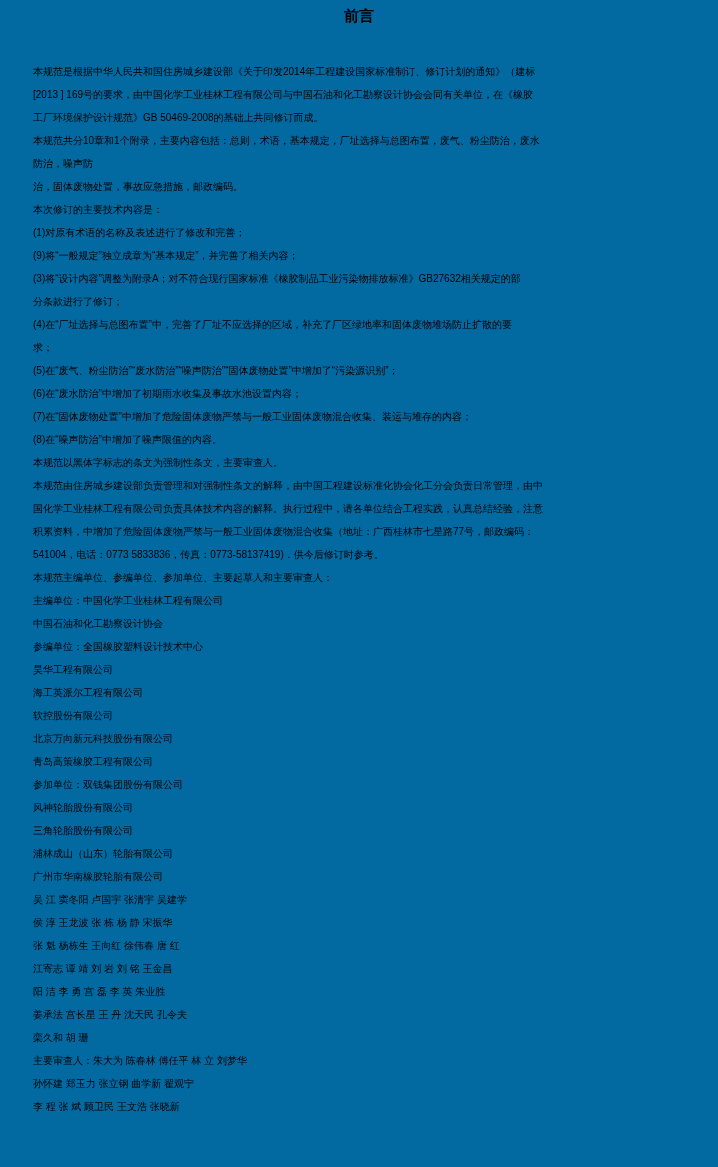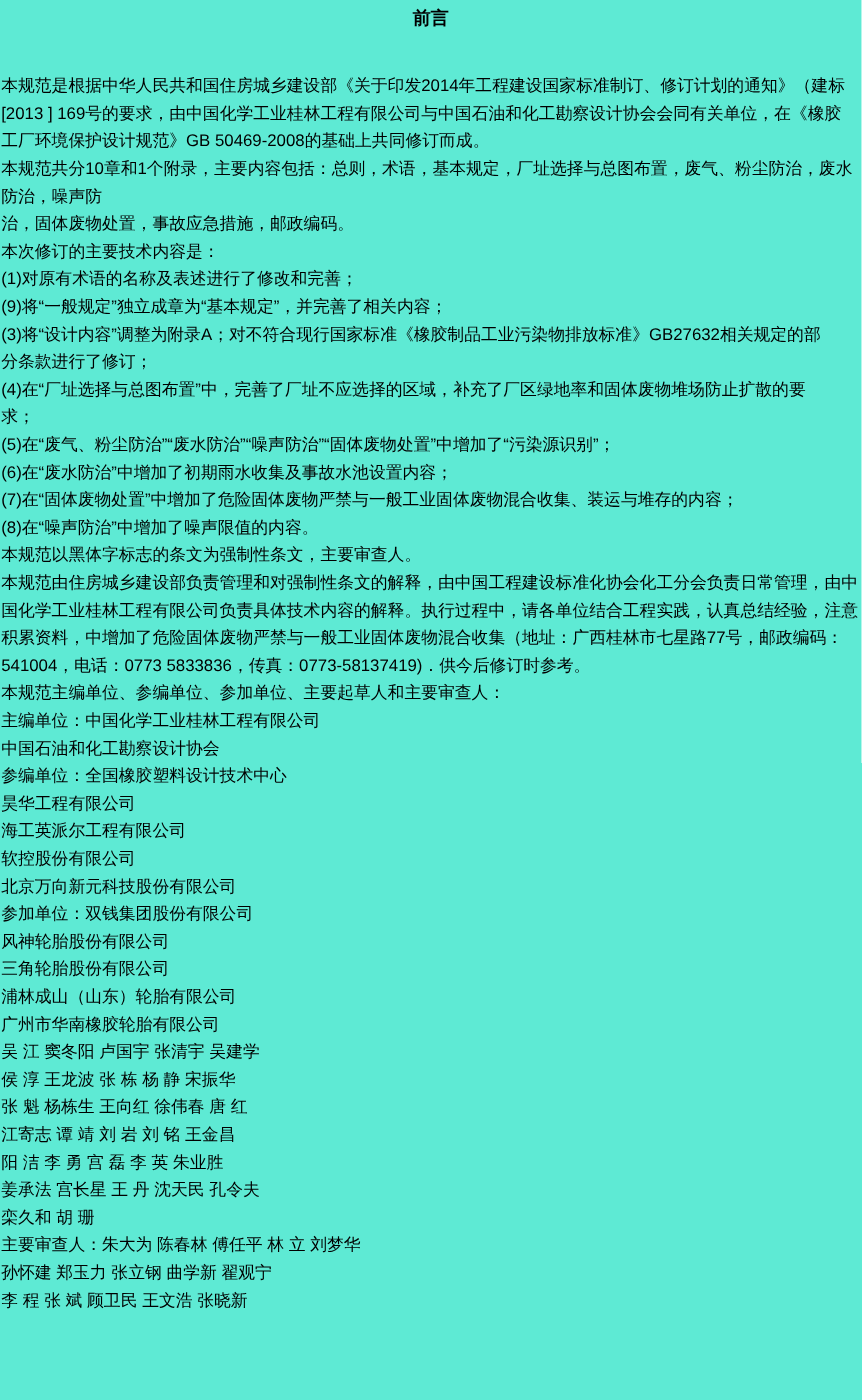--- a/index.html
+++ b/index.html
@@ -4,43 +4,44 @@
 <style>
   html, body {
     margin: 0;
     padding: 0;
     background: #ffffff;
   }
   .page {
     position: relative;
     width: 718px;
     height: 1167px;
-    background: #5eead4;
+    background: #0369a1;
     color: #000000;
     font-family: "Liberation Sans", sans-serif;
     overflow: hidden;
     box-sizing: border-box;
   }
   .doc-title {
     margin: 0;
     padding-top: 7px;
     font-size: 15px;
     font-weight: bold;
     text-align: center;
     line-height: 18px;
   }
   .doc-body {
     margin-top: 35px;
     padding-left: 1px;
   }
   .doc-line {
-    font-size: 14px;
+    font-size: 10px;
     line-height: 23px;
     white-space: pre;
     color: #000000;
+    margin-left: 32px;
   }
 </style>
 </head>
 <body>
 
 <div class="page">
   <h1 class="doc-title">前言</h1>
   <div class="doc-body">
       <div class="doc-line">本规范是根据中华人民共和国住房城乡建设部《关于印发2014年工程建设国家标准制订、修订计划的通知》（建标</div>
       <div class="doc-line">[2013 ] 169号的要求，由中国化学工业桂林工程有限公司与中国石油和化工勘察设计协会会同有关单位，在《橡胶</div>
@@ -65,20 +66,21 @@
       <div class="doc-line">积累资料，中增加了危险固体废物严禁与一般工业固体废物混合收集（地址：广西桂林市七星路77号，邮政编码：</div>
       <div class="doc-line">541004，电话：0773 5833836，传真：0773-58137419)．供今后修订时参考。</div>
       <div class="doc-line">本规范主编单位、参编单位、参加单位、主要起草人和主要审查人：</div>
       <div class="doc-line">主编单位：中国化学工业桂林工程有限公司</div>
       <div class="doc-line">中国石油和化工勘察设计协会</div>
       <div class="doc-line">参编单位：全国橡胶塑料设计技术中心</div>
       <div class="doc-line">昊华工程有限公司</div>
       <div class="doc-line">海工英派尔工程有限公司</div>
       <div class="doc-line">软控股份有限公司</div>
       <div class="doc-line">北京万向新元科技股份有限公司</div>
+      <div class="doc-line">青岛高策橡胶工程有限公司</div>
       <div class="doc-line">参加单位：双钱集团股份有限公司</div>
       <div class="doc-line">风神轮胎股份有限公司</div>
       <div class="doc-line">三角轮胎股份有限公司</div>
       <div class="doc-line">浦林成山（山东）轮胎有限公司</div>
       <div class="doc-line">广州市华南橡胶轮胎有限公司</div>
       <div class="doc-line">吴 江 窦冬阳 卢国宇 张清宇 吴建学</div>
       <div class="doc-line">侯 淳 王龙波 张 栋 杨 静 宋振华</div>
       <div class="doc-line">张 魁 杨栋生 王向红 徐伟春 唐 红</div>
       <div class="doc-line">江寄志 谭 靖 刘 岩 刘 铭 王金昌</div>
       <div class="doc-line">阳 洁 李 勇 宫 磊 李 英 朱业胜</div>

